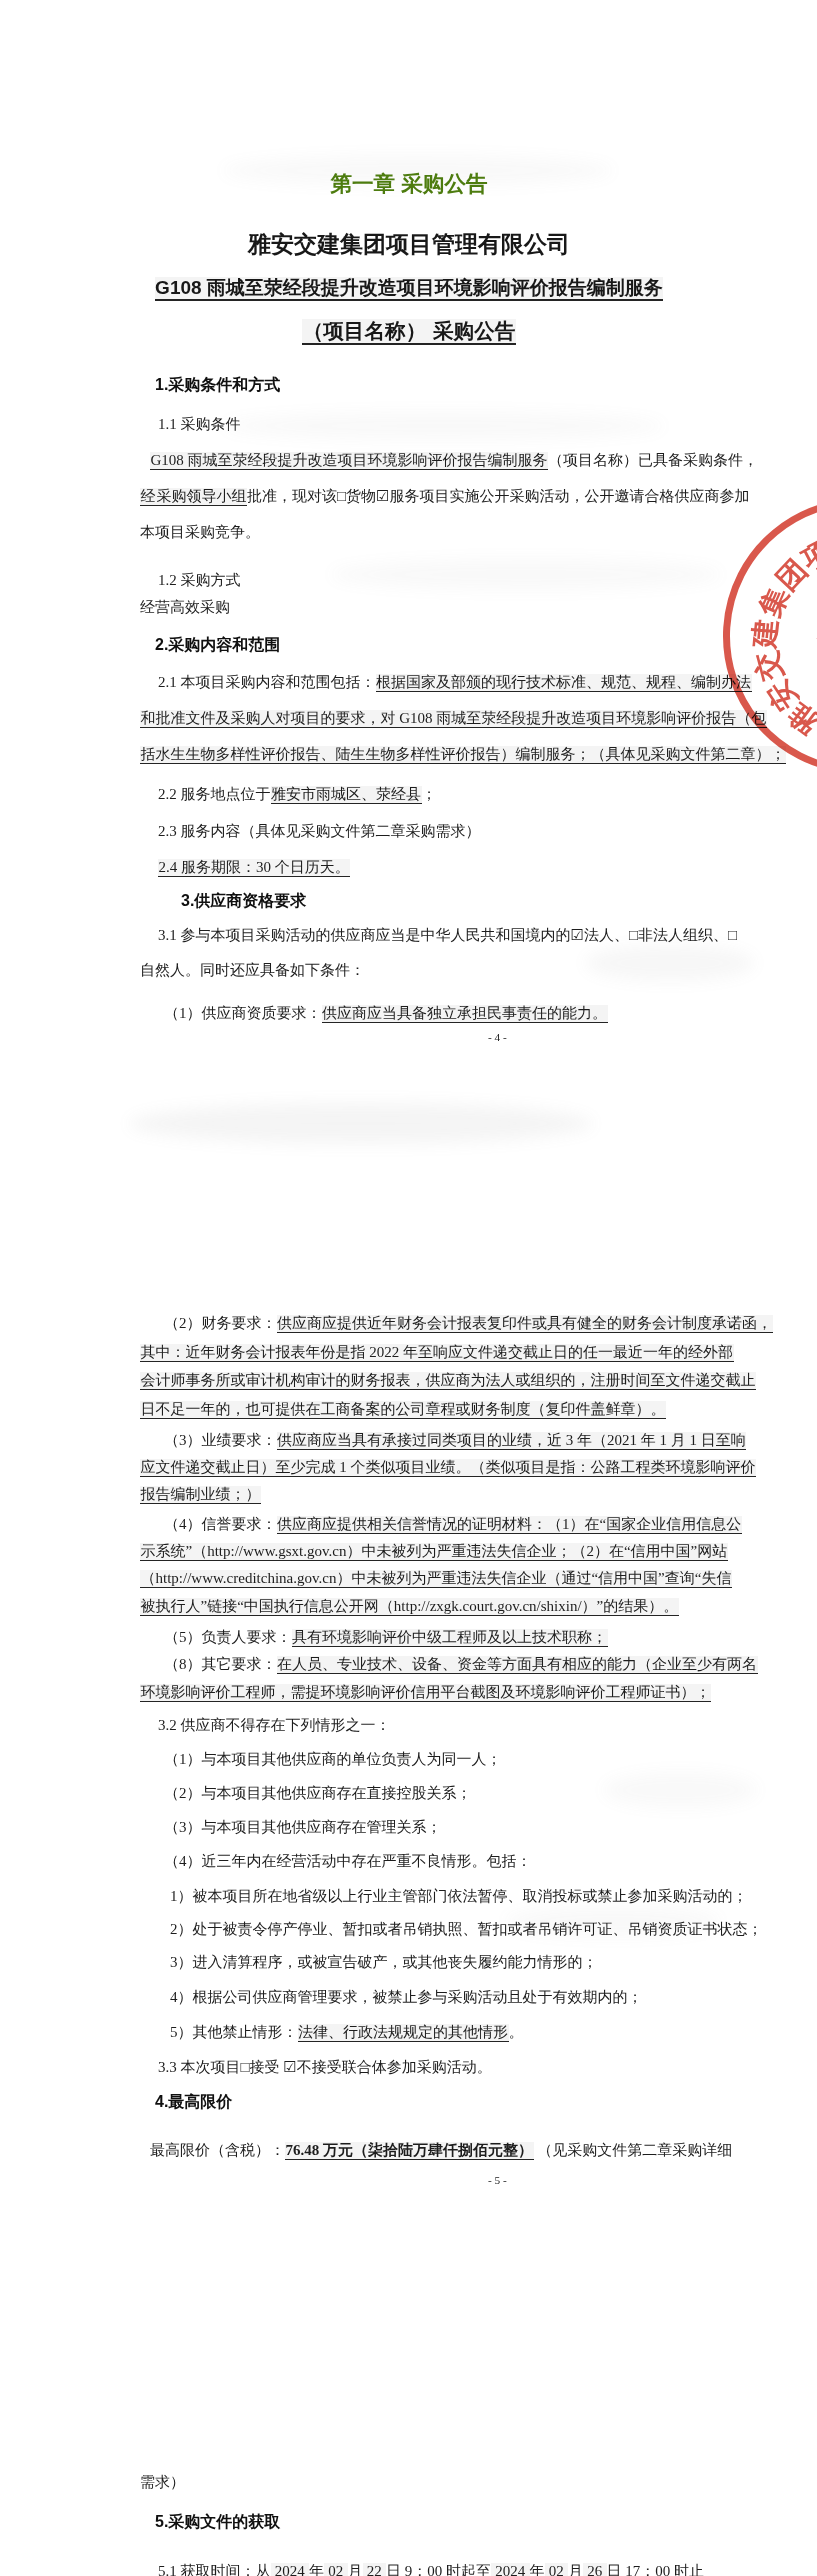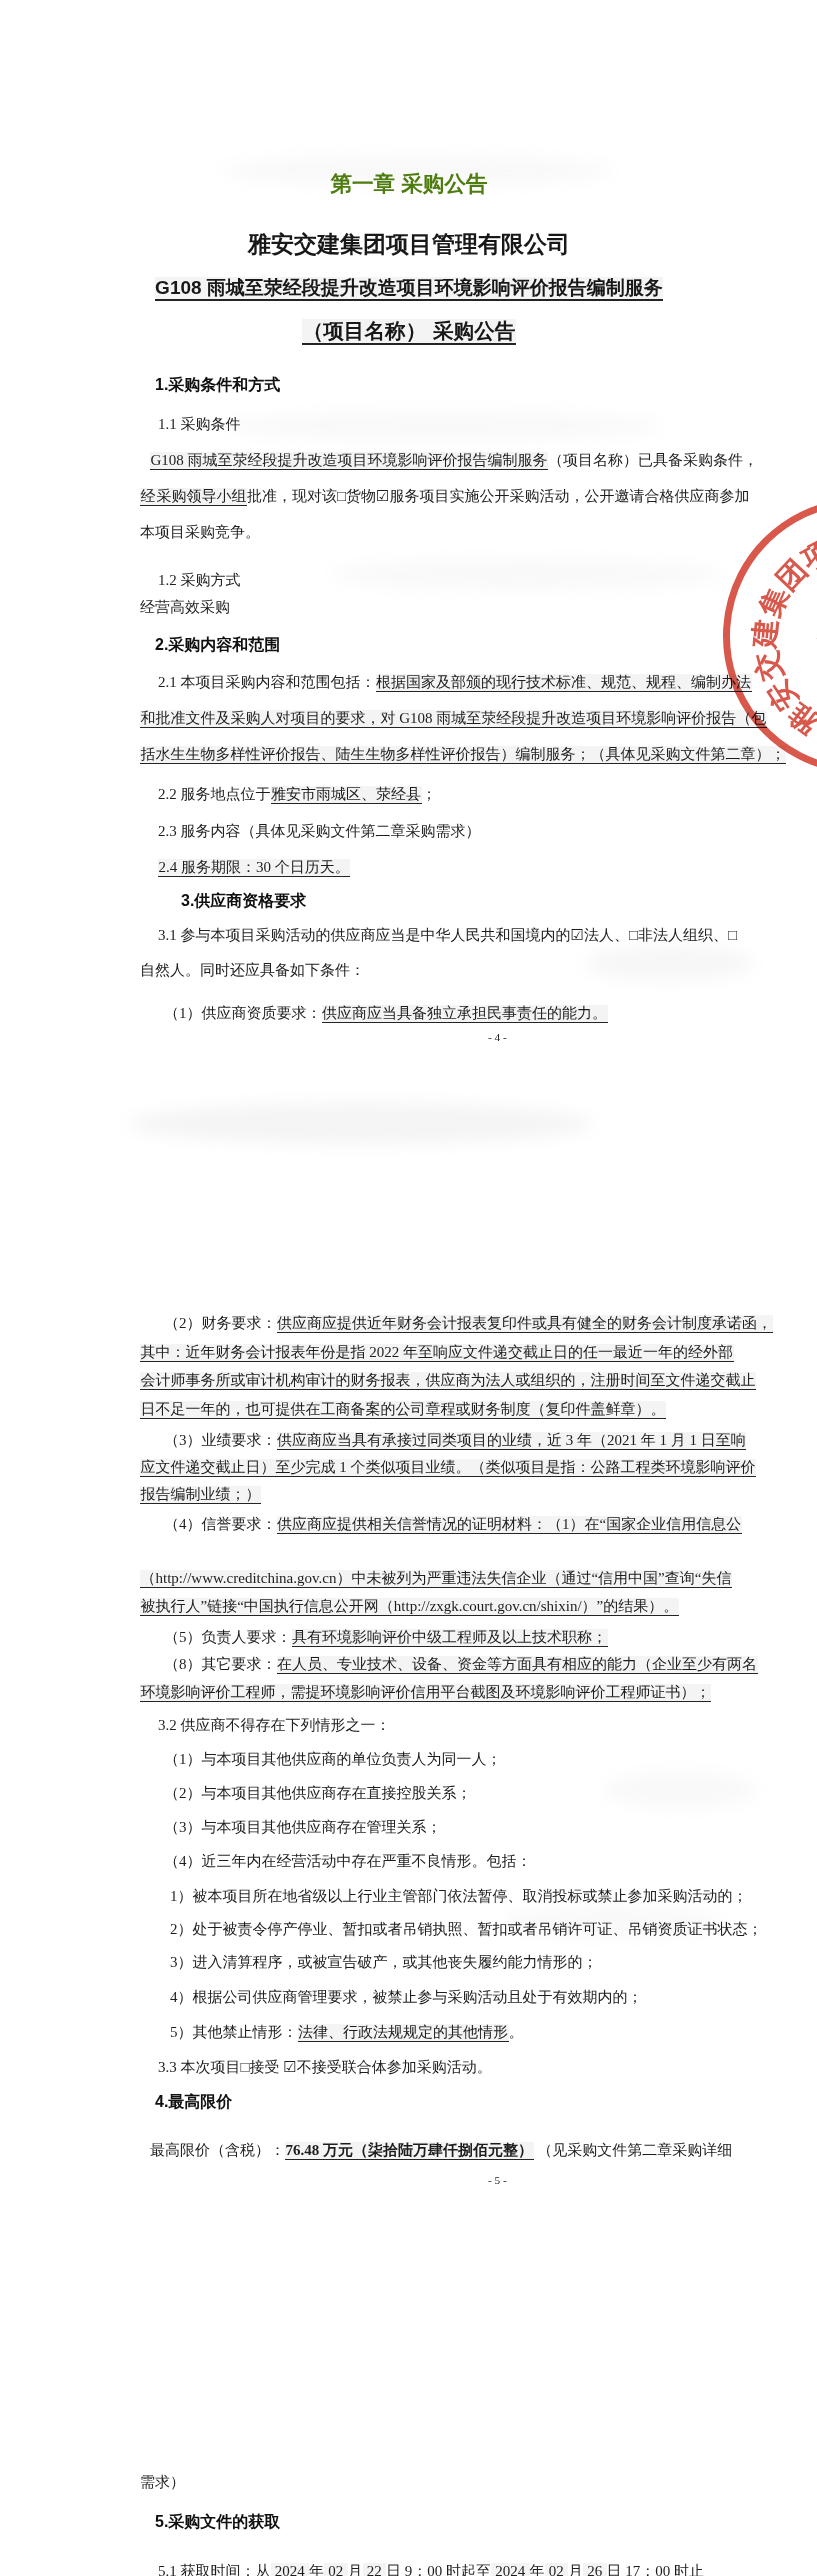--- a/index.html
+++ b/index.html
@@ -76,20 +76,21 @@
     <div class="line b" style="top: 1004px; left: 164px;"><span>（1）供应商资质要求：</span><span class="u">供应商应当具备独立承担民事责任的能力。</span></div>
     <div class="line pg" style="top: 1030px; left: 488px;"><span>- 4 -</span></div>
     <div class="line b" style="top: 1314px; left: 164px;"><span>（2）财务要求：</span><span class="u">供应商应提供近年财务会计报表复印件或具有健全的财务会计制度承诺函，</span></div>
     <div class="line b" style="top: 1343px; left: 140px;"><span class="u">其中：近年财务会计报表年份是指 2022 年至响应文件递交截止日的任一最近一年的经外部</span></div>
     <div class="line b" style="top: 1400px; left: 140px;"><span class="u">日不足一年的，也可提供在工商备案的公司章程或财务制度（复印件盖鲜章）。</span></div>
     <div class="line b" style="top: 1371px; left: 140px;"><span class="u">会计师事务所或审计机构审计的财务报表，供应商为法人或组织的，注册时间至文件递交截止</span></div>
     <div class="line b" style="top: 1431px; left: 164px;"><span>（3）业绩要求：</span><span class="u">供应商应当具有承接过同类项目的业绩，近 3 年（2021 年 1 月 1 日至响</span></div>
     <div class="line b" style="top: 1458px; left: 140px;"><span class="u">应文件递交截止日）至少完成 1 个类似项目业绩。（类似项目是指：公路工程类环境影响评价</span></div>
     <div class="line b" style="top: 1485px; left: 140px;"><span class="u">报告编制业绩；）</span></div>
     <div class="line b" style="top: 1515px; left: 164px;"><span>（4）信誉要求：</span><span class="u">供应商应提供相关信誉情况的证明材料：（1）在“国家企业信用信息公</span></div>
+    <div class="line b" style="top: 1542px; left: 140px;"><span class="u">示系统”（http://www.gsxt.gov.cn）中未被列为严重违法失信企业；（2）在“信用中国”网站</span></div>
     <div class="line b" style="top: 1569px; left: 140px;"><span class="u">（http://www.creditchina.gov.cn）中未被列为严重违法失信企业（通过“信用中国”查询“失信</span></div>
     <div class="line b" style="top: 1597px; left: 140px;"><span class="u">被执行人”链接“中国执行信息公开网（http://zxgk.court.gov.cn/shixin/）”的结果）。</span></div>
     <div class="line b" style="top: 1628px; left: 164px;"><span>（5）负责人要求：</span><span class="u">具有环境影响评价中级工程师及以上技术职称；</span></div>
     <div class="line b" style="top: 1655px; left: 164px;"><span>（8）其它要求：</span><span class="u">在人员、专业技术、设备、资金等方面具有相应的能力（企业至少有两名</span></div>
     <div class="line b" style="top: 1683px; left: 140px;"><span class="u">环境影响评价工程师，需提环境影响评价信用平台截图及环境影响评价工程师证书）；</span></div>
     <div class="line b" style="top: 1716px; left: 158px;"><span>3.2 供应商不得存在下列情形之一：</span></div>
     <div class="line b" style="top: 1750px; left: 164px;"><span>（1）与本项目其他供应商的单位负责人为同一人；</span></div>
     <div class="line b" style="top: 1784px; left: 164px;"><span>（2）与本项目其他供应商存在直接控股关系；</span></div>
     <div class="line b" style="top: 1818px; left: 164px;"><span>（3）与本项目其他供应商存在管理关系；</span></div>
     <div class="line b" style="top: 1852px; left: 164px;"><span>（4）近三年内在经营活动中存在严重不良情形。包括：</span></div>

